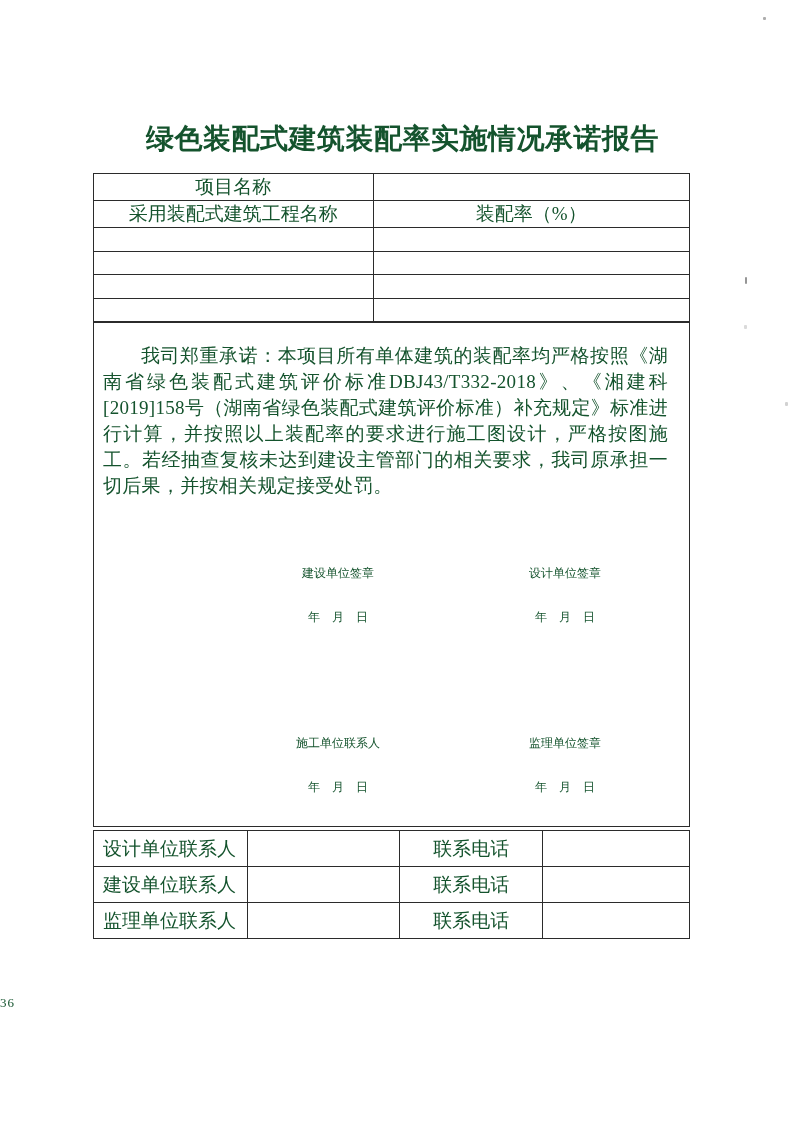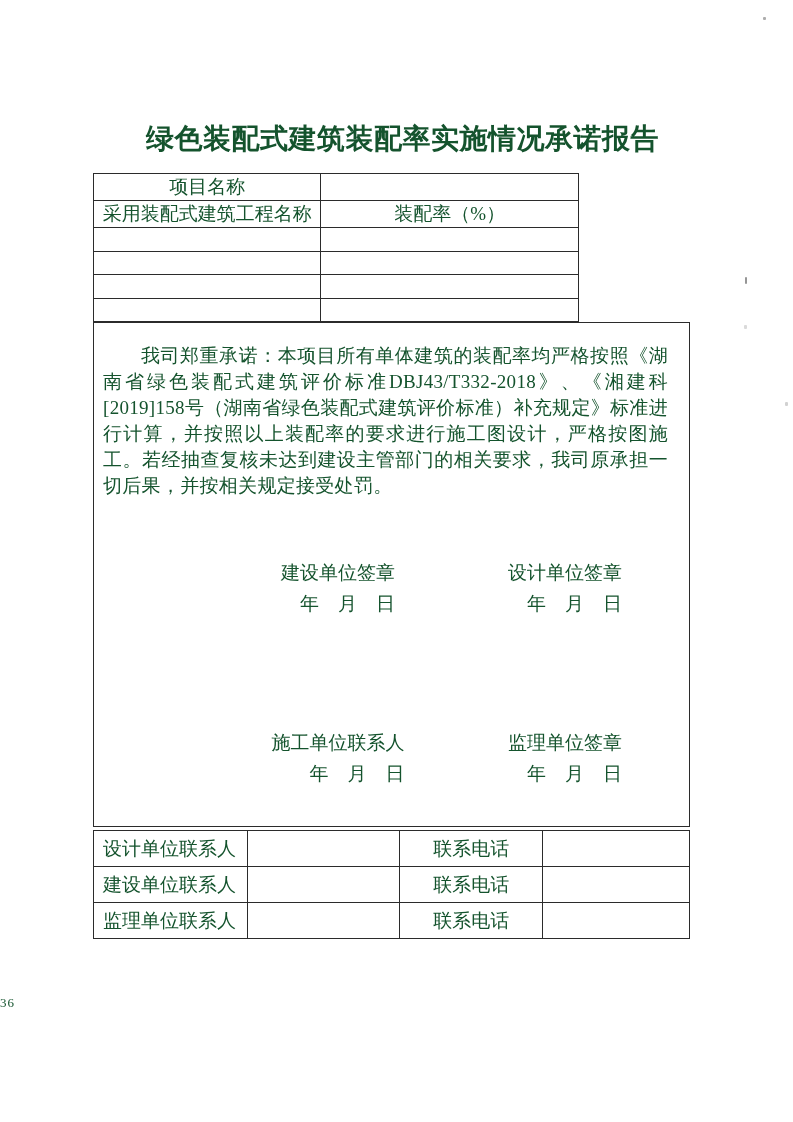--- a/index.html
+++ b/index.html
@@ -23,21 +23,21 @@
     font-weight: bold;
     line-height: 40px;
     letter-spacing: 0.5px;
   }
   
   table { border-collapse: collapse; table-layout: fixed; }
   .info-table {
     position: absolute;
     top: 173px;
     left: 93px;
-    width: 486px;
+    width: 597px;
   }
   .info-table td {
     border: 1.5px solid #2b2b2b;
     height: 22.5px;
     font-size: 19px;
     text-align: center;
     padding: 0;
     overflow: hidden;
     white-space: nowrap;
   }
@@ -57,28 +57,28 @@
     line-height: 26px;
     text-indent: 2em;
     text-align: justify;
     letter-spacing: 0.3px;
   }
   .sig-row { position: absolute; left: 0; width: 100%; height: 60px; }
   .sig-row-1 { top: 238px; }
   .sig-row-2 { top: 408px; }
   .sig-col {
     position: absolute;
-    text-align: right;
-    font-size: 19px;
+    text-align: center;
+    font-size: 12px;
     white-space: nowrap;
   }
   .sig-col-left  { left: 244px; transform: translateX(-50%); }
   .sig-col-right { left: 471px; transform: translateX(-50%); }
   .sig-label { line-height: 24px; }
-  .sig-date  { line-height: 24px; margin-top: 7px; }
+  .sig-date  { line-height: 24px; margin-top: 20px; }
   
   .contact-table {
     position: absolute;
     top: 830px;
     left: 93px;
     width: 597px;
   }
   .contact-table td {
     border: 1.5px solid #2b2b2b;
     height: 35px;

